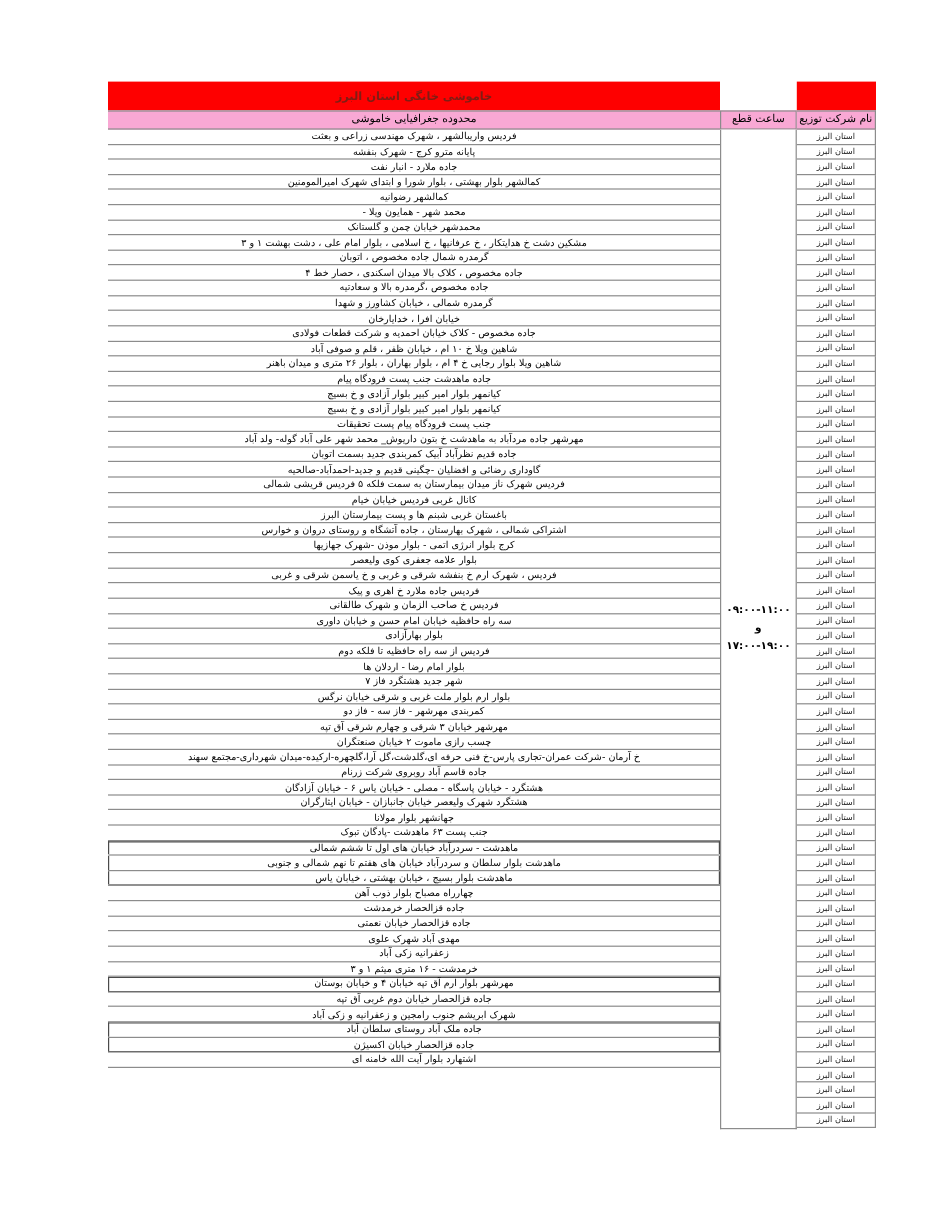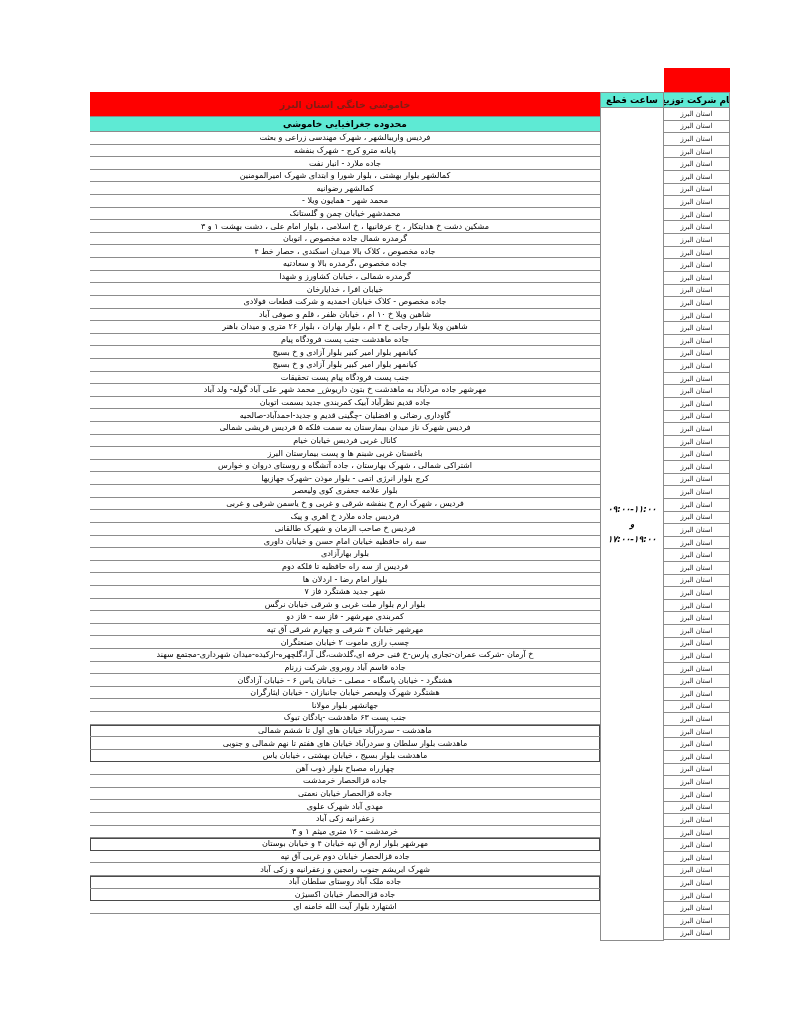--- a/index.html
+++ b/index.html
@@ -14,38 +14,38 @@
     color:#000;
     overflow:hidden;
   }
   .page{position:relative;width:791px;height:1024px;background:#fff;}
   .table{
     position:absolute;left:90px;top:68px;
     width:640px;
     display:flex;flex-direction:row;align-items:flex-start;
   }
   .col{display:flex;flex-direction:column;}
-  .col-area{width:510px;margin-top:24px;}
+  .col-area{width:510px;}
   .col-time{width:64px;}
   .col-company{width:66px;}
 
   .title-cell{
     height:24px;
     background:#fe0000;
     color:#7f1d14;
     font-weight:bold;font-size:9.5px;
     display:flex;align-items:center;justify-content:center;
     white-space:nowrap;overflow:hidden;
   }
   .title-gap{height:24px;background:#ffffff;}
 
   .header-cell{
     height:16px;
-    background:#5eead4;
-    font-weight:bold;font-size:9px;
+    background:#f9a8d4;
+    font-weight:normal;font-size:9px;
     display:flex;align-items:center;justify-content:center;
     border-top:1px solid var(--border);
     border-bottom:1px solid var(--border);
     white-space:nowrap;overflow:hidden;
   }
   .col-time .header-cell{border-left:1px solid var(--border);border-right:1px solid var(--border);}
   .col-company .header-cell{border-right:1px solid var(--border);}
 
   .row-cell{
     height:12.62px;
@@ -66,21 +66,20 @@
 
   .time-merged{
     height:833px;
     border-left:1px solid var(--border);
     border-right:1px solid var(--border);
     border-bottom:1px solid var(--border);
     display:flex;flex-direction:column;align-items:center;justify-content:center;
     gap:5px;
     font-weight:bold;font-size:8.8px;
     background:#fff;
-    font-style:italic;
   }
   .time-line{direction:ltr;unicode-bidi:isolate;}
 </style>
 </head>
 <body>
 
 <div class="page">
   <div class="table">
 
     <div class="col col-area">

